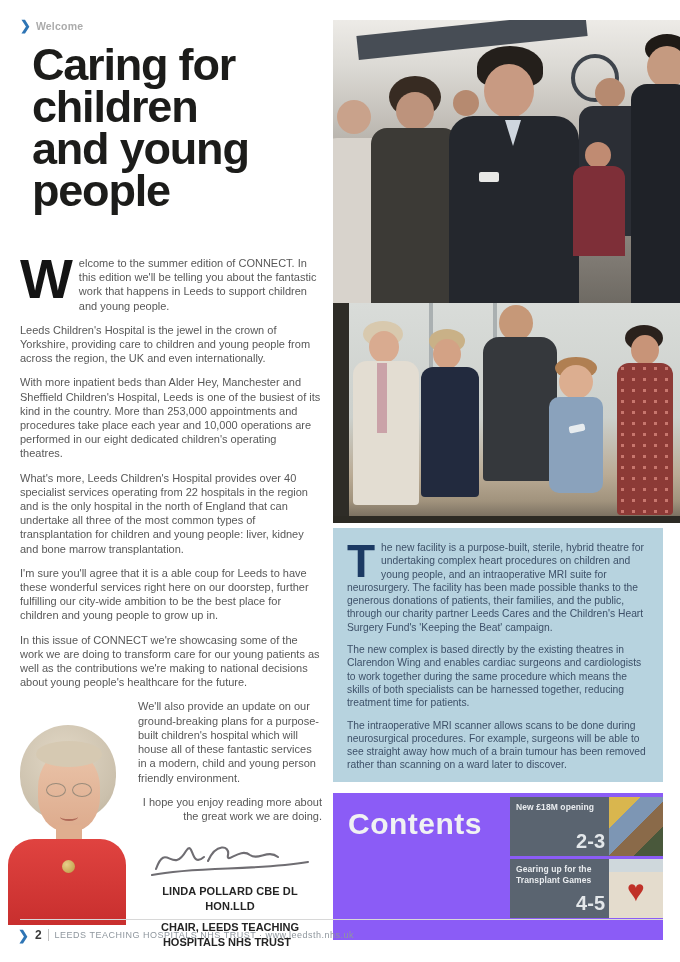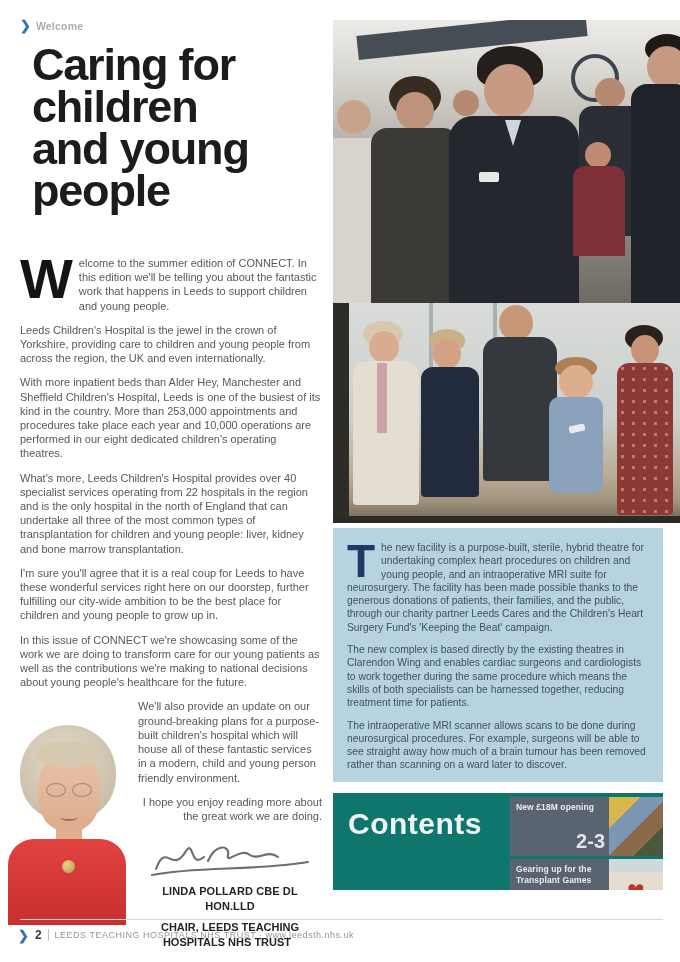--- a/index.html
+++ b/index.html
@@ -58,22 +58,22 @@
   .head { border-radius:50%; }
 
   
   .feature-box { position:absolute; left:333px; top:528px; width:330px; height:254px;
     background:#b7d3df; padding:13px 14px 0 14px; color:#3d5068;
     font-size:10.3px; line-height:13.3px; overflow:hidden; }
   .feature-box p { margin-bottom:9px; }
   .feature-box .dropcap { font-size:46px; line-height:36px; }
 
   
-  .contents-box { position:absolute; left:333px; top:793px; width:330px; height:97px;
-    background:#0f766e; overflow:hidden;text-decoration:underline; }
+  .contents-box { position:absolute; left:333px; top:793px; width:330px; height:147px;
+    background:#8b5cf6; overflow:hidden;text-decoration:underline; }
   .contents-title { position:absolute; left:15px; top:14px; font-size:30px; font-weight:700;
     color:#f0f2f3; letter-spacing:.5px; }
   .toc-item { position:absolute; left:177px; width:153px; height:59px; background:#5a6470; display:flex; }
   .toc-item.i0 { top:4px;justify-content:center; } .toc-item.i1 { top:66px; }
   .toc-text { position:relative; flex:1; }
   .toc-label { position:absolute; left:6px; top:5px; font-size:8.5px; font-weight:700;
     color:#e9ecef; line-height:10.5px; white-space:pre-line; letter-spacing:.1px; }
   .toc-pages { position:absolute; right:4px; bottom:3px; font-size:20px; font-weight:800; color:#e3e7ea; }
   .toc-thumb { width:54px; height:100%; flex:0 0 54px; position:relative; overflow:hidden; }
   .thumb-crowd { background:
@@ -103,21 +103,21 @@
   <h1 class="headline">Caring for
 children
 and young
 people</h1>
 
   <div class="left-col">
     <p><span class="dropcap">W</span><span>elcome to the summer edition of CONNECT. In this edition we'll be telling you about the fantastic work that happens in Leeds to support children and young people.</span></p>
     <p>Leeds Children's Hospital is the jewel in the crown of Yorkshire, providing care to children and young people from across the region, the UK and even internationally.</p>
     <p>With more inpatient beds than Alder Hey, Manchester and Sheffield Children's Hospital, Leeds is one of the busiest of its kind in the country. More than 253,000 appointments and procedures take place each year and 10,000 operations are performed in our eight dedicated children's operating theatres.</p>
     <p>What's more, Leeds Children's Hospital provides over 40 specialist services operating from 22 hospitals in the region and is the only hospital in the north of England that can undertake all three of the most common types of transplantation for children and young people: liver, kidney and bone marrow transplantation.</p>
-    <p>I'm sure you'll agree that it is a real coup for Leeds to have these wonderful services right here on our doorstep, further fulfilling our city-wide ambition to be the best place for children and young people to grow up in.</p>
+    <p>I'm sure you'll agree that it is a able coup for Leeds to have these wonderful services right here on our doorstep, further fulfilling our city-wide ambition to be the best place for children and young people to grow up in.</p>
     <p>In this issue of CONNECT we're showcasing some of the work we are doing to transform care for our young patients as well as the contributions we're making to national decisions about young people's healthcare for the future.</p>
 
     <div class="bio-wrap">
 
       <div class="portrait">
         <div class="hair"></div>
         <div class="face"></div>
         <div class="fringe"></div>
         <div class="glass-l"></div>
         <div class="glass-r"></div>

